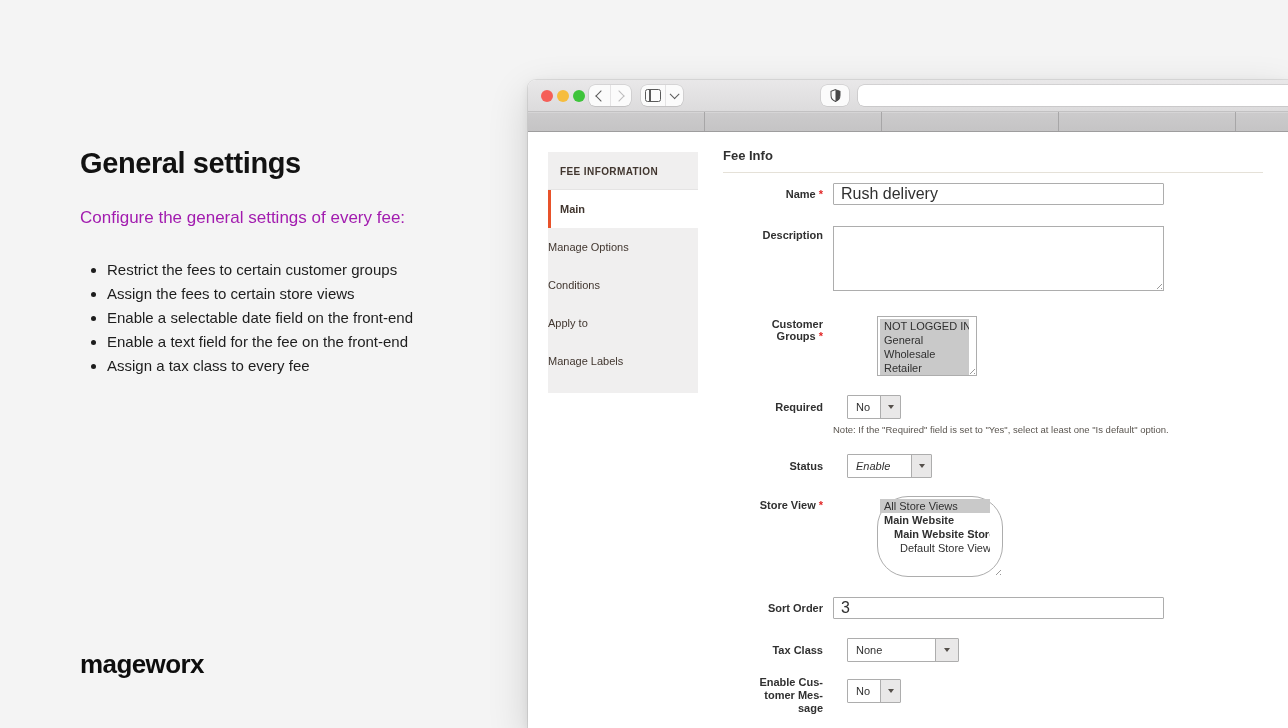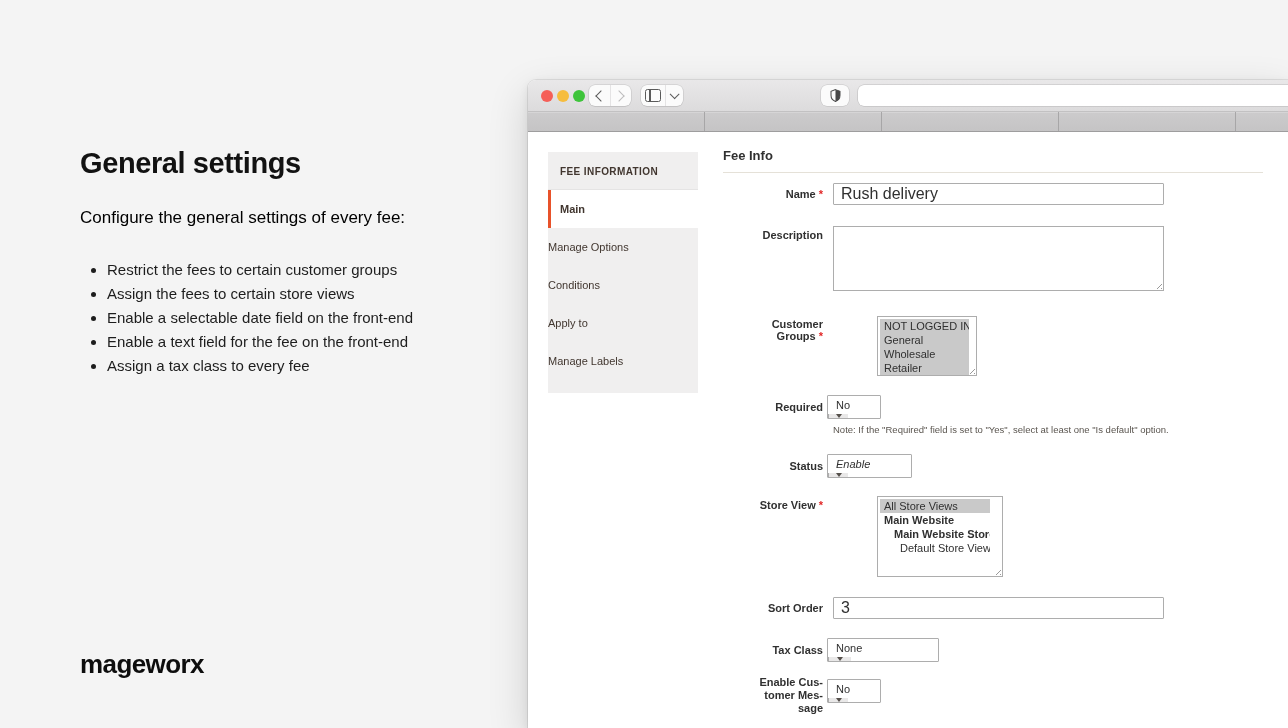--- a/index.html
+++ b/index.html
@@ -10,21 +10,21 @@
     position:relative;
     color:#1a1a1a;
   }
   
   .lp-heading{
     position:absolute;left:80px;top:147px;
     font-size:29px;font-weight:600;letter-spacing:-0.4px;color:#121212;
   }
   .lp-intro{
     position:absolute;left:80px;top:208px;
-    font-size:17px;line-height:20px;color:#000000;
+    font-size:17px;line-height:20px;color:#a21caf;
   }
   .lp-list{
     position:absolute;left:82px;top:250px;margin:8px;padding:0 0 0 17px;
     font-size:15px;color:#1d1d1d;list-style:disc;
   }
   .lp-list li{line-height:24px;}
   .lp-logo{
     position:absolute;left:80px;top:649px;
     font-size:26px;font-weight:bold;letter-spacing:-0.6px;color:#0d0d0d;
   }
@@ -105,31 +105,31 @@
   .ta-wrap{position:absolute;left:110px;top:78px;width:331px;height:65px;box-sizing:border-box;border:1px solid #adadad;background:#fff;}
   .ta{width:100%;height:100%;box-sizing:border-box;border:none;resize:none;outline:none;background:transparent;
       font-family:"Liberation Sans","DejaVu Sans",sans-serif;font-size:11px;padding:3px 6px;}
   .grip{
     position:absolute;right:1px;bottom:1px;width:8px;height:8px;
     clip-path:polygon(100% 0,100% 100%,0 100%);
     background:repeating-linear-gradient(-45deg,#9a9a9a 0 1px,transparent 1px 3px);
   }
   .mselect{position:absolute;left:110px;box-sizing:border-box;border:1px solid #adadad;background:#fff;padding-top:2px;margin-left:44px;}
   .ms-cg{top:168px;width:100px;height:60px;}
-  .ms-sv{top:348px;width:126px;height:81px;}
+  .ms-sv{top:348px;width:126px;height:81px;border-radius:31px;}
   .opt{height:14px;line-height:14px;font-size:11px;color:#303030;padding-left:4px;white-space:nowrap;overflow:hidden;}
   .ms-cg .opt{margin:0 7px 0 2px;}
   .ms-sv .opt{margin:0 12px 0 2px;}
   .opt.sel{background:#c9c9c9;}
   .opt.b{font-weight:bold;}
   .opt.ind1{padding-left:14px;}
   .opt.ind2{padding-left:20px;}
   .select{
-    position:absolute;left:104px;height:24px;box-sizing:border-box;display:flex;
-    border:1px solid #adadad;border-radius:1px;background:#fff;align-items:stretch;flex-direction:column;
+    position:absolute;left:124px;height:24px;box-sizing:border-box;display:flex;
+    border:1px solid #adadad;border-radius:1px;background:#fff;align-items:stretch;
   }
   .select .val{flex:1;display:flex;align-items:center;padding:0 8px;font-size:11px;color:#303030;white-space:nowrap;}
   .select .arr{width:19px;border-left:1px solid #adadad;background:#e9e8e8;display:flex;align-items:center;justify-content:center;}
   .select .arr.w22{width:22px;}
   .tri{width:0;height:0;border-left:3.5px solid transparent;border-right:3.5px solid transparent;border-top:4px solid #55504b;}
   .note{position:absolute;left:110px;top:276px;font-size:9.5px;color:#5a554f;white-space:nowrap;}
   .flabel-multi{top:528px;line-height:13px;}
   .flabel-multi span{display:block;}
 </style>
 </head>

